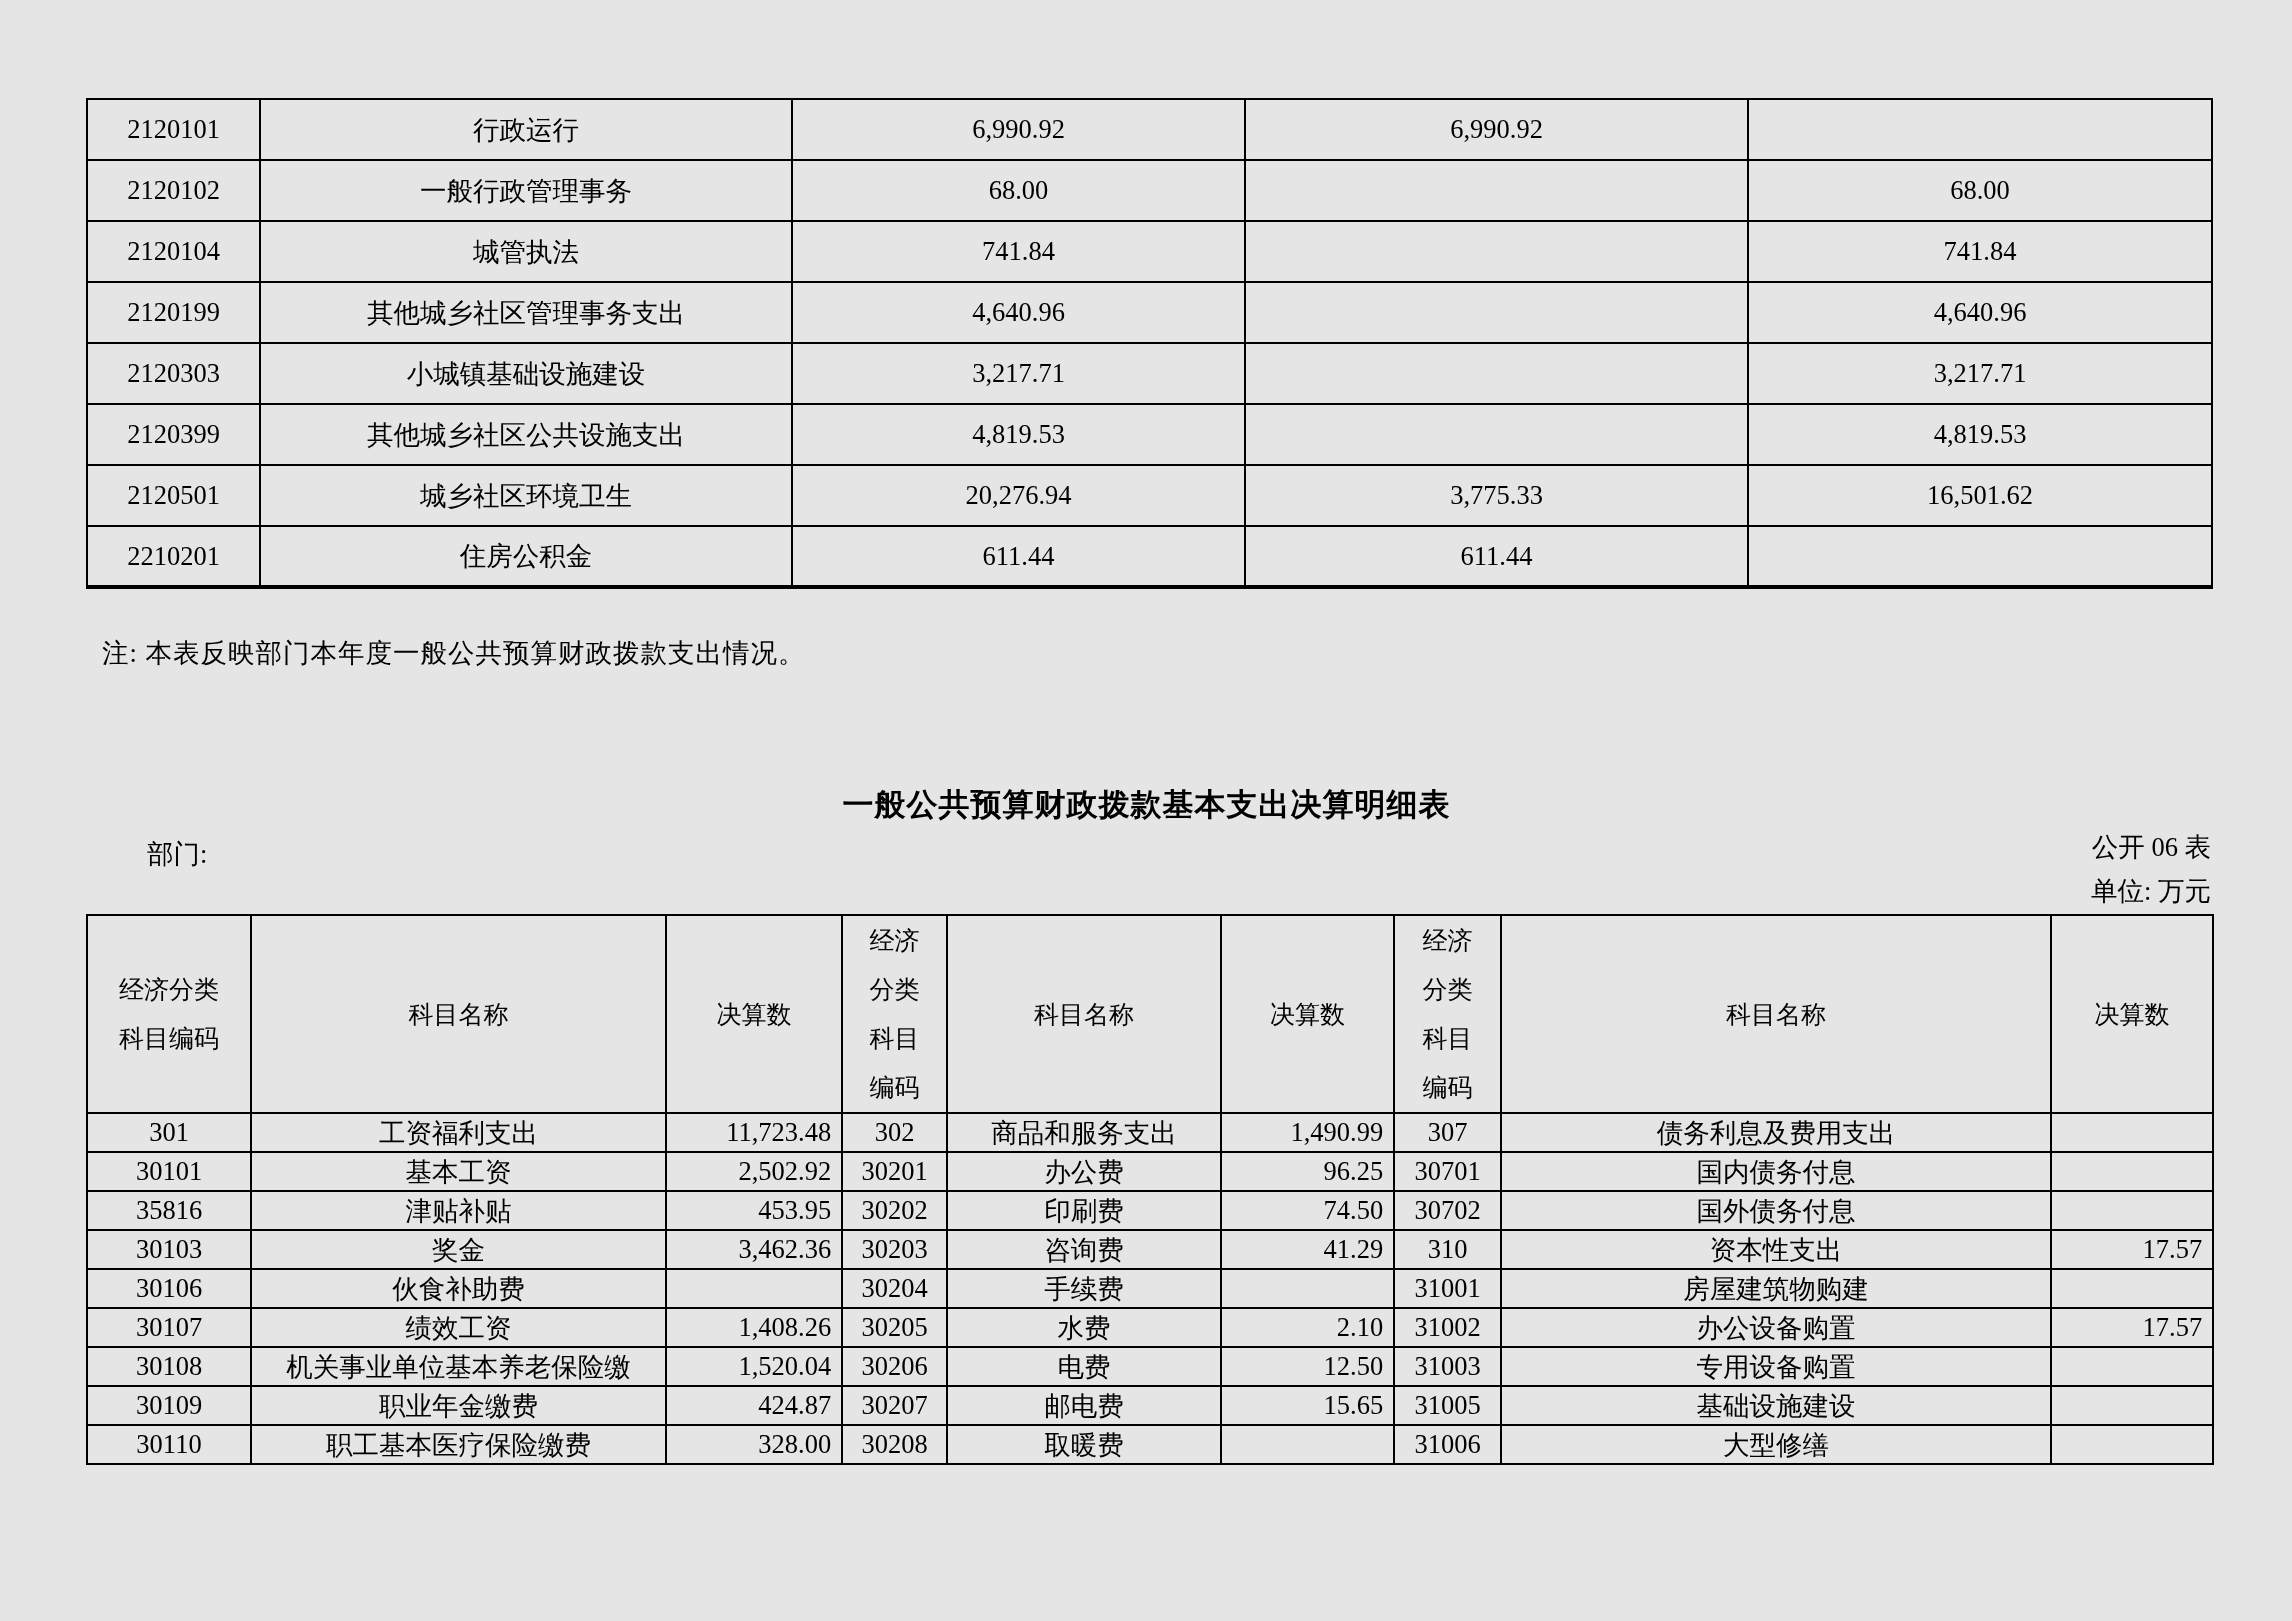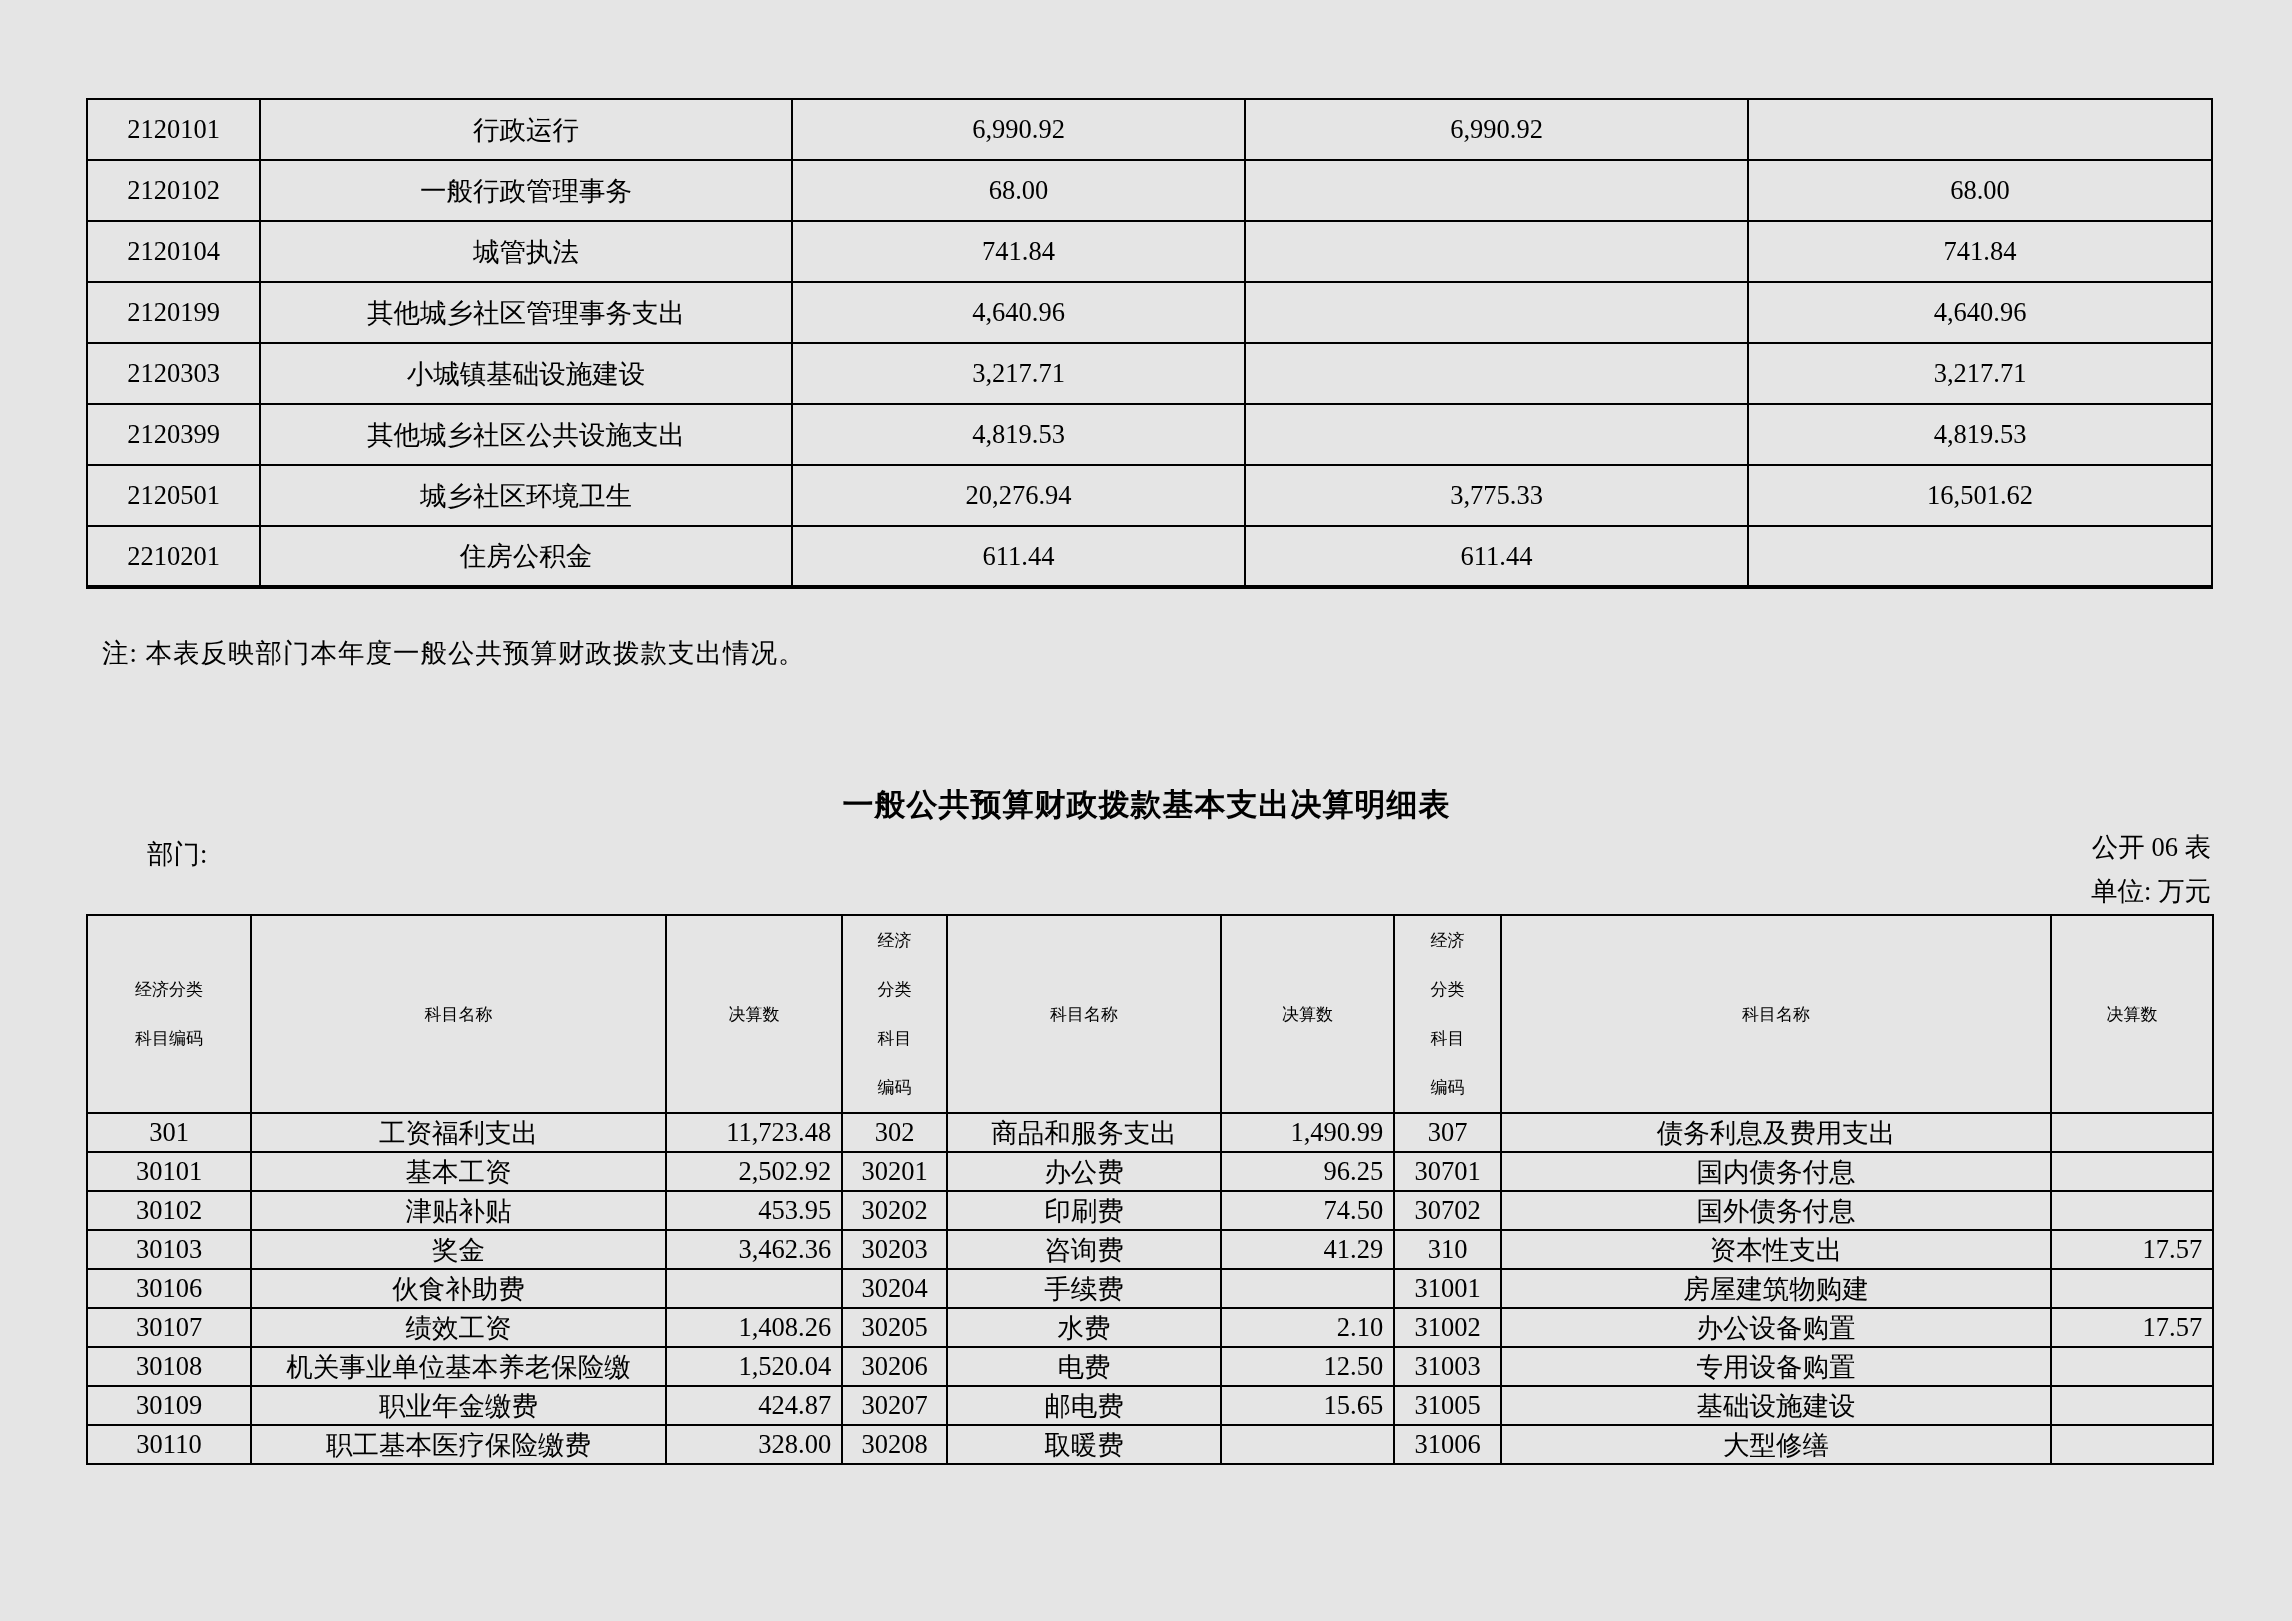--- a/index.html
+++ b/index.html
@@ -47,21 +47,21 @@
     text-align:right; font-size:26.5px; line-height:44px;
   }
 
   
   .t2 {
     position:absolute; left:86px; top:914px; width:2125px;
     border-collapse:collapse; table-layout:fixed;
   }
   .t2 th {
     border:2px solid #000; border-bottom:2.9px solid #000;
-    font-size:17px; font-weight:normal;
+    font-size:25px; font-weight:normal;
     text-align:center; vertical-align:middle;
     white-space:pre-line; line-height:49px;
     height:192px; padding:0 3.9px; box-sizing:border-box;
   }
   .t2 td {
     border:2px solid #000;
     height:39px;
     font-size:26.5px;
     text-align:center; vertical-align:middle;
     overflow:hidden; white-space:nowrap;
@@ -199,21 +199,21 @@
         <td>基本工资</td>
         <td>2,502.92</td>
         <td>30201</td>
         <td>办公费</td>
         <td>96.25</td>
         <td>30701</td>
         <td>国内债务付息</td>
         <td></td>
       </tr>
       <tr>
-        <td>30102</td>
+        <td>35816</td>
         <td>津贴补贴</td>
         <td>453.95</td>
         <td>30202</td>
         <td>印刷费</td>
         <td>74.50</td>
         <td>30702</td>
         <td>国外债务付息</td>
         <td></td>
       </tr>
       <tr>

